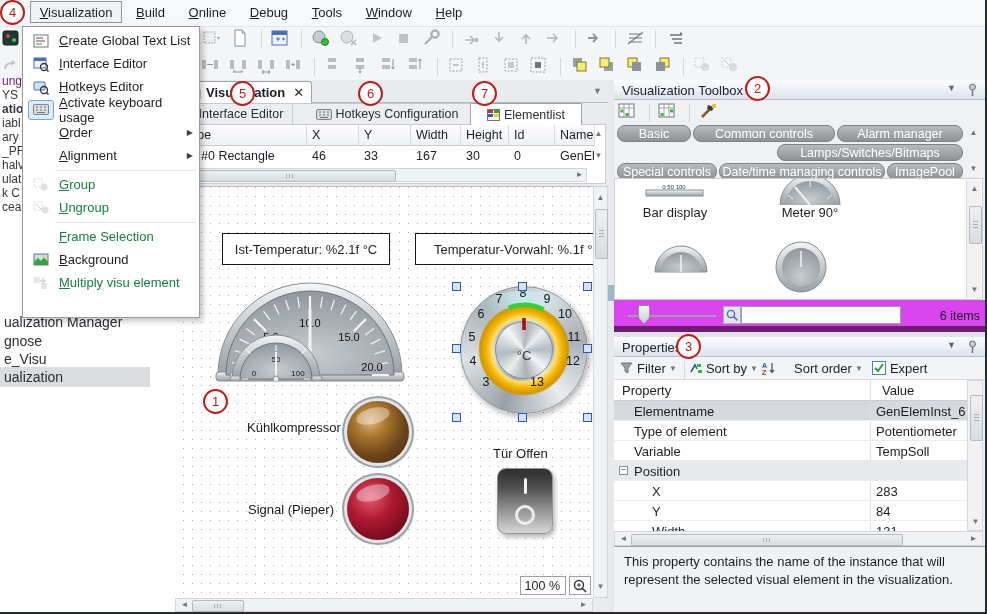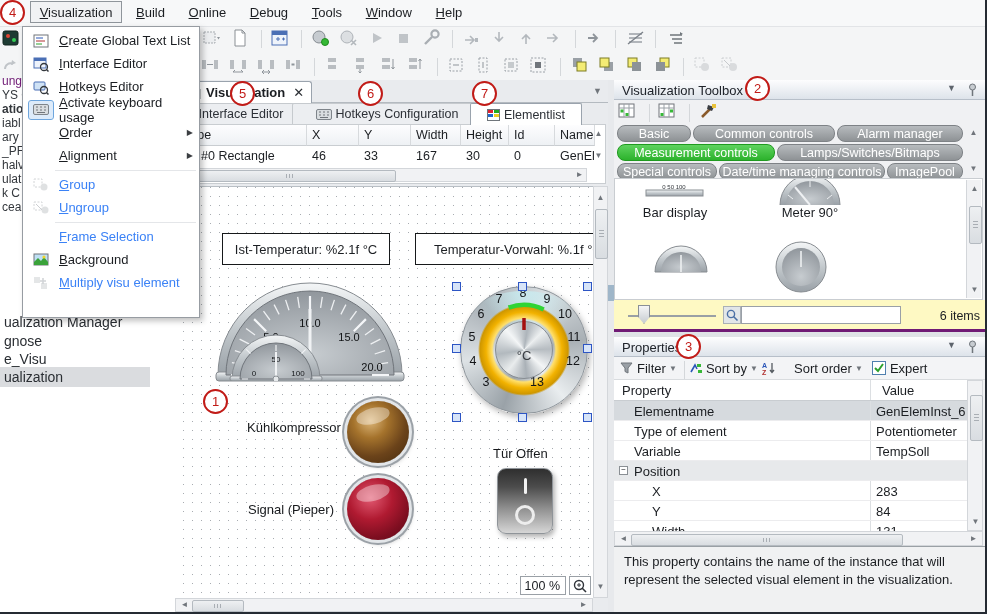--- a/index.html
+++ b/index.html
@@ -16,21 +16,21 @@
   #tb1{left:0;top:26px;width:987px;height:28px;background:#f4f5f6}
   #tb2{left:0;top:54px;width:987px;height:26px;background:#f4f5f6;border-bottom:1px solid #d8dbde}
   .ti{display:inline-block;width:22px;height:22px;vertical-align:top;margin:2px 1px 0 1px;text-align:center}
   .tsep{display:inline-block;width:1px;height:18px;background:#d4d7da;margin:4px 4px 0 4px;vertical-align:top}
   
   #vmenu{left:22px;top:26px;width:176px;height:290px;background:#fff;border:1px solid #979ca2;box-shadow:3px 3px 6px rgba(0,0,0,.25);z-index:60}
   .menuitem{height:23px;display:flex;align-items:center;padding-left:6px}
   .menuitem .mi-ic{width:24px;height:18px;display:flex;align-items:center;justify-content:center;margin-right:6px}
   .menuitem .lbl{flex:1}
   .menuitem .sub{font-size:8px;color:#3b3e42;padding-right:6px}
-  .menuitem.dis{color:#3b82f6}
+  .menuitem.dis{color:#15803d}
   .menuitem.dis svg{opacity:.45}
   .msep{height:6px;position:relative}
   .msep::after{content:"";position:absolute;left:32px;right:3px;top:3px;height:1px;background:#e4e6e9}
   .hlbox{outline:1px solid #6ea6de;background:#ddebfa;border-radius:2px}
   
   #tree{left:0;top:80px;width:175px;height:532px;background:#fff;border-right:1px solid #c8ccd0}
   .tfrag{position:absolute;left:2px;font-size:12px;color:#33373c;white-space:nowrap}
   .titem{position:absolute;left:0;font-size:14px;color:#2a2e33;white-space:nowrap;padding:2px 4px}
   .titem.sel{background:#dadcdf;width:142px}
   
@@ -496,21 +496,20 @@
             <path d="M3 15l8-8" stroke="#8a5a2a" stroke-width="2.5"></path>
             <path d="M9 3l6 2-2 4-5-2z" fill="#3a3e43"></path>
             <rect x="13" y="2" width="4" height="4" fill="#e8c23a"></rect>
           </svg></span>
   </div>
 
   <div class="a" style="left:0;top:42px;width:373px;height:56px;overflow:hidden;background:#f0f1f3">
     <div class="cat" style="left:3px;top:3px;width:74px">Basic</div>
     <div class="cat" style="left:79px;top:3px;width:142px">Common controls</div>
     <div class="cat" style="left:223px;top:3px;width:126px">Alarm manager</div>
-    <div class="cat active" style="left:3px;top:22px;width:158px">Measurement controls</div>
     <div class="cat" style="left:163px;top:22px;width:186px">Lamps/Switches/Bitmaps</div>
     <div class="cat" style="left:3px;top:41px;width:100px">Special controls</div>
     <div class="cat" style="left:105px;top:41px;width:166px">Date/time managing controls</div>
     <div class="cat" style="left:273px;top:41px;width:76px">ImagePool</div>
     <span class="ar" style="left:353px;top:4px">▲</span>
     <span class="ar" style="left:353px;top:40px">▼</span>
   </div>
 
   <div class="a" style="left:0;top:98px;width:369px;height:122px;background:#fff;border:1px solid #c9cdd1;box-sizing:border-box;overflow:hidden">
     <svg class="a" style="left:30px;top:4px" width="60" height="14">
@@ -535,21 +534,21 @@
           <circle cx="26" cy="26" r="19" fill="url(#faceG)"></circle>
           <line x1="26" y1="26" x2="26" y2="10" stroke="#eef0f2" stroke-width="1.6"></line>
         </svg>
     <div class="hsb" style="left:351px;top:1px;width:15px;height:118px;border:none;border-left:1px solid #d3d6da">
       <span class="ar" style="left:1px;top:2px">▲</span>
       <div class="thumb gripv" style="left:2px;top:26px;width:11px;height:36px"></div>
       <span class="ar" style="left:1px;bottom:2px">▼</span>
     </div>
   </div>
 
-  <div class="a" style="left:0;top:220px;width:373px;height:32px;background:#fef9c3;border-bottom:3px solid #701a75;box-sizing:border-box">
+  <div class="a" style="left:0;top:220px;width:373px;height:32px;background:#d946ef;border-bottom:6px solid #701a75;box-sizing:border-box">
     <div class="a" style="left:14px;top:15px;width:88px;height:2px;background:#9aa0a5"></div>
     <div class="a" style="left:24px;top:5px;width:12px;height:19px;background:linear-gradient(#f5f6f7,#c7ccd1);border:1px solid #8a9097;box-sizing:border-box;clip-path:polygon(0 0,100% 0,100% 62%,50% 100%,0 62%)"></div>
     <span class="a" style="left:109px;top:6px;width:18px;height:18px;background:#e2e6e9;border:1px solid #aab0b6;box-sizing:border-box">
           <svg width="16" height="16">
             <circle cx="7" cy="7" r="3.6" fill="none" stroke="#4a6fa5" stroke-width="1.4"></circle>
             <path d="M9.5 9.5l4 4" stroke="#4a6fa5" stroke-width="1.6"></path>
           </svg>
         </span>
     <input class="search" style="left: 127px; top: 6px; width: 160px;" value="">
     <span class="a" style="left:286px;top:9px;width:80px;text-align:right;font-size:12.5px">6 items</span>

